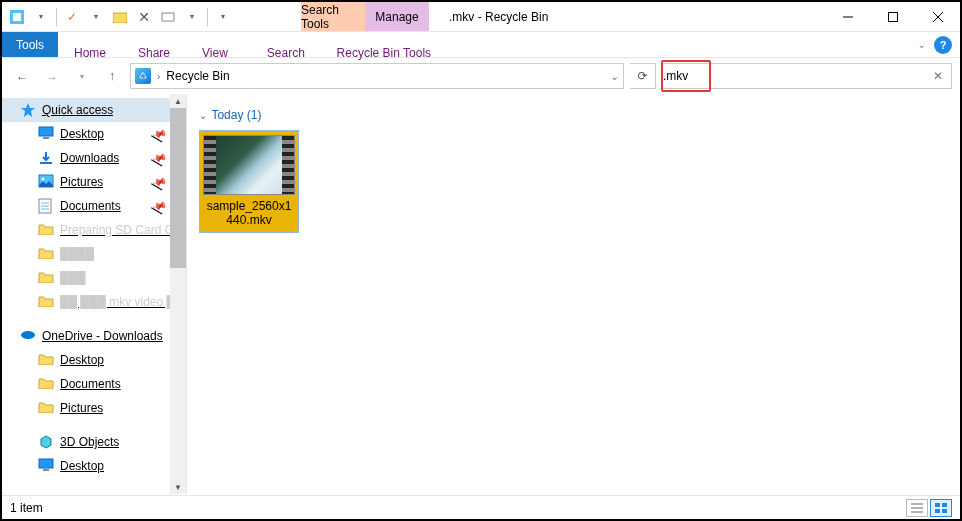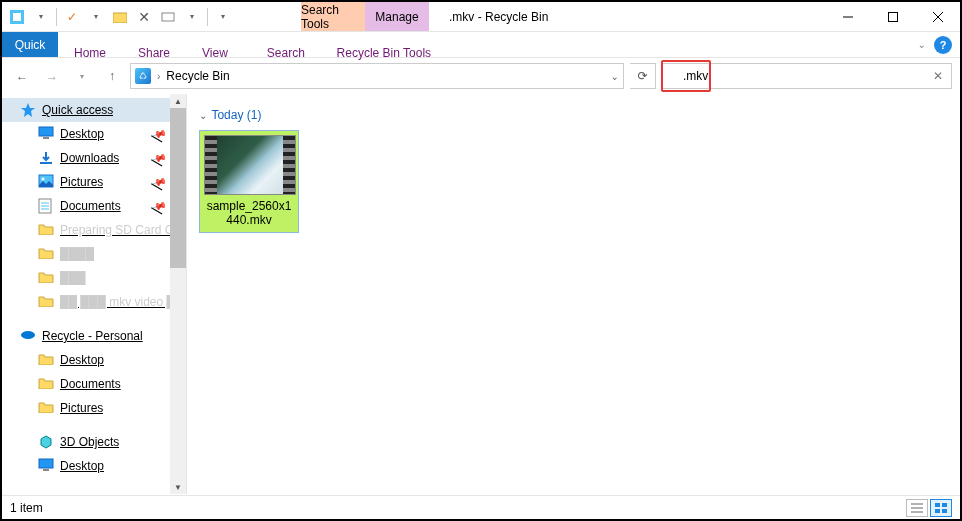--- a/index.html
+++ b/index.html
@@ -30,21 +30,21 @@
 .navrow { height: 36px; display: flex; align-items: center; padding: 4px 8px; gap: 6px; }
 .nav-btn { width: 24px; height: 24px; display: flex; align-items: center; justify-content: center; color: #999; }
 .nav-btn.enabled { color: #555; }
 .addressbar { flex: 1; height: 26px; border: 1px solid #ccc; display: flex; align-items: center; padding: 0 4px; gap: 6px; }
 .addr-icon { width: 16px; height: 16px; background: linear-gradient(135deg,#4fc3f7,#1976d2); border-radius: 2px; display:flex;align-items:center;justify-content:center;color:#fff;font-size:9px;}
 .addr-text { flex: 1; color: #000; }
 .addr-drop { color: #666; }
 .refresh-btn { width: 26px; height: 26px; border: 1px solid #ccc; border-left: none; display: flex; align-items: center; justify-content: center; color: #555; }
 .searchbox { width: 290px; height: 26px; border: 1px solid #ccc; display: flex; align-items: center; position: relative; }
 .search-highlight { border: 2px solid #e53935; position: absolute; left: -2px; top: -4px; height: 32px; width: 50px; border-radius: 2px; pointer-events: none; }
-.search-input { border: none; outline: none; padding: 0 20px; flex: 1; font-size: 12px; }
+.search-input { border: none; outline: none; padding: 0 0; flex: 1; font-size: 12px; }
 .search-clear { width: 26px; display: flex; align-items: center; justify-content: center; color: #777; }
 
 
 .main { display: flex; height: 400px; position: relative; }
 .sidebar { width: 185px; border-right: 1px solid #e5e5e5; overflow: hidden; position: relative; background:#fff;}
 .sb-scroll { position: absolute; right: 0; top: 0; width: 16px; height: 100%; background: #f0f0f0; }
 .sb-thumb { position: absolute; right: 0; top: 14px; width: 16px; height: 160px; background: #c1c1c1; }
 .sb-arrow { position:absolute; right:0; width:16px; height:14px; background:#f0f0f0; display:flex;align-items:center;justify-content:center;color:#555;font-size:8px;}
 .sb-arrow.up{top:0;} .sb-arrow.down{bottom:0;}
 .tree { padding: 4px 0; width: 169px; }
@@ -53,21 +53,21 @@
 .tree-item.selected { background: #d8e6f2; }
 .tree-icon { width: 16px; height: 16px; flex-shrink: 0; }
 .tree-label { white-space: nowrap; overflow: hidden; color: #000; }
 .tree-label.blur { color: #ccc; filter: blur(0.4px); }
 .pin { margin-left: auto; margin-right: 6px; color: #8aa0b8; font-size: 10px; transform: rotate(30deg); }
 
 .content { flex: 1; padding: 8px 12px; overflow: auto; }
 .group-header { display: flex; align-items: center; gap: 4px; color: #1565c0; margin: 6px 0 8px 0; }
 .chev { color: #666; font-size: 10px; }
 .items { display: flex; flex-wrap: wrap; gap: 16px; }
-.file-item { width: 100px; display: flex; flex-direction: column; border: 1px solid #8fb8e0; background: #bef264; padding: 4px; }
+.file-item { width: 100px; display: flex; flex-direction: column; align-items: center; border: 1px solid #8fb8e0; background: #eab308; padding: 4px; }
 .thumb { width: 92px; height: 60px; position: relative; border: 1px solid #888; background: linear-gradient(135deg,#1b3a2d 0%, #2f5d47 40%, #9ec7d6 55%, #e8f2f6 70%, #c9d9df 100%); }
 .film { position: absolute; top:0; bottom:0; width: 12px; background: repeating-linear-gradient(#222 0 4px, #888 4px 8px); }
 .film.left{left:0;} .film.right{right:0;}
 .file-name { text-align: center; margin-top: 4px; font-size: 12px; line-height: 1.2; word-break: break-all; }
 
 
 .statusbar { position: absolute; bottom: 0; left: 0; right: 0; height: 24px; border-top: 1px solid #e5e5e5; display: flex; align-items: center; padding: 0 8px; background: #fff; }
 .status-right { margin-left: auto; display: flex; gap: 2px; }
 .view-btn { width: 22px; height: 18px; border: 1px solid #bbb; display: flex; align-items: center; justify-content: center; }
 .view-btn.active { border-color: #1e88e5; background: #e3f1fd; }
@@ -124,21 +124,21 @@
     <div class="win-btn">
         <svg width="10" height="10">
           <line x1="0" y1="0" x2="10" y2="10" stroke="#000"></line>
           <line x1="10" y1="0" x2="0" y2="10" stroke="#000"></line>
         </svg>
       </div>
   </div>
 </div>
 
 <div class="ribbon">
-  <div class="file-tab">Quick</div>
+  <div class="file-tab">Tools</div>
   <div class="rtab">Home</div>
   <div class="rtab">Share</div>
   <div class="rtab">View</div>
   <div class="rtab wide">Search</div>
   <div class="rtab" style="width:112px;justify-content:center;padding:0;">Recycle Bin Tools</div>
   <div class="ribbon-right">
     <span style="color:#888;font-size:10px;">⌄</span>
     <div class="help-icon">?</div>
   </div>
 </div>
@@ -251,21 +251,21 @@
           </div>
         </div>
 
       <div style="height:10px;"></div>
       <div class="tree-item">
         <span class="tree-icon">
             <svg width="16" height="12">
               <ellipse cx="8" cy="7" rx="7" ry="4" fill="#0078d4"></ellipse>
             </svg>
           </span>
-        <span class="tree-label">Recycle - Personal</span>
+        <span class="tree-label">OneDrive - Downloads</span>
       </div>
       <div id="od-children">
           <div class="tree-item child">
             <span class="tree-icon">
               <svg width="16" height="13">
                 <path d="M1 3h5l1 2h8v7a1 1 0 01-1 1H1z" fill="#ffd966" stroke="#caa53d"></path>
               </svg>
             </span>
             <span class="tree-label">Desktop</span>
           </div>

